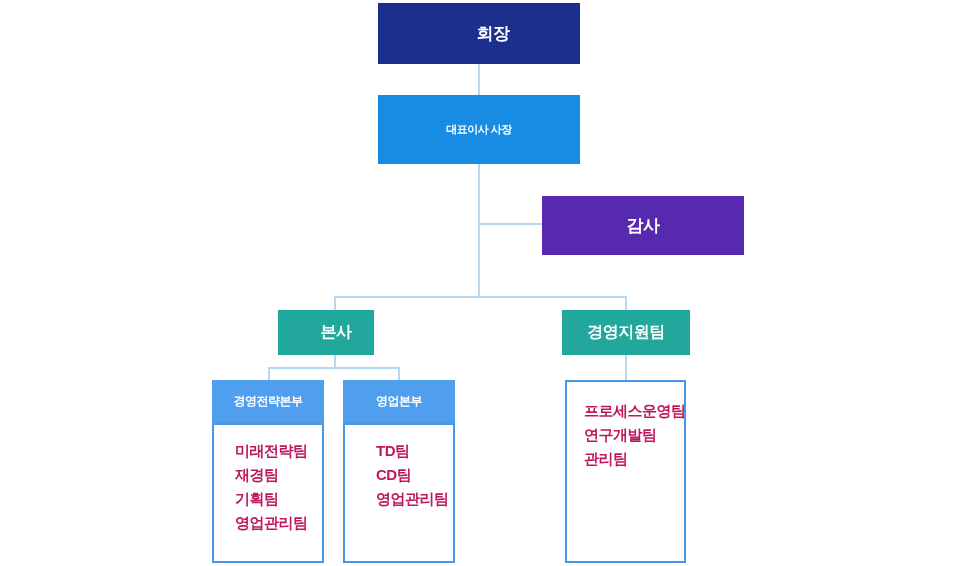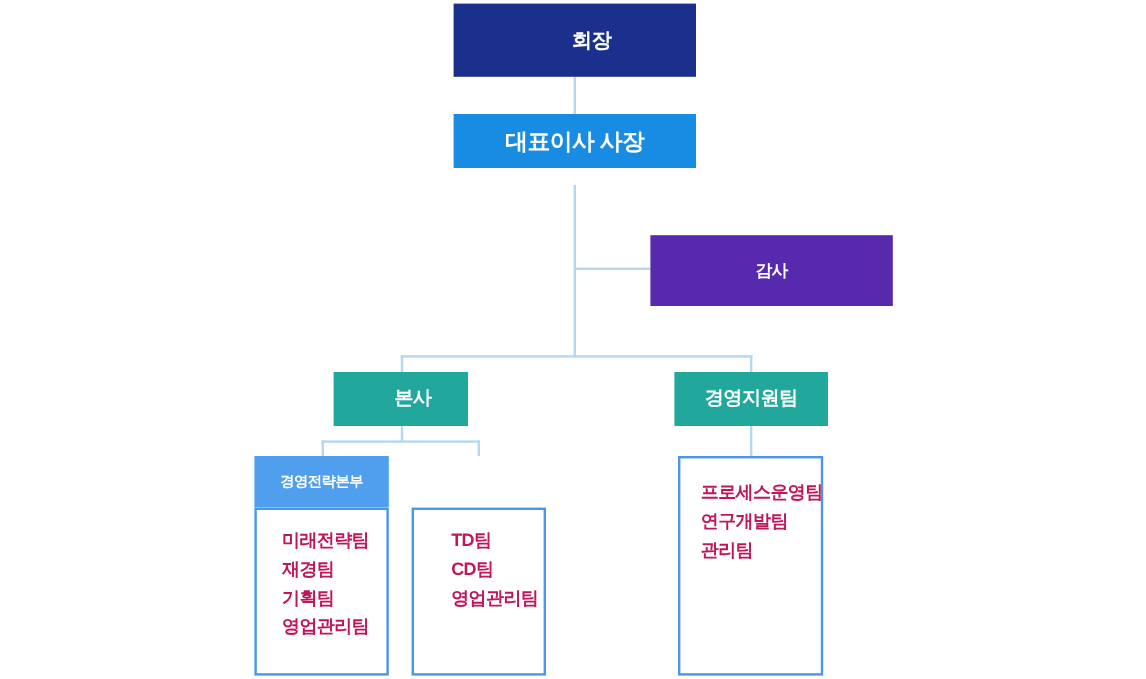--- a/index.html
+++ b/index.html
@@ -20,24 +20,24 @@
     display: flex;
     align-items: center;
     justify-content: center;
     color: #ffffff;
     font-weight: 700;
     letter-spacing: -0.5px;
     box-sizing: border-box;
     text-align: center;
   }
   .node-chairman   { left: 378px; top: 3px;   width: 202px; height: 61px; background: #1b2f8c; font-size: 17px; padding-left: 28px; }
-  .node-ceo        { left: 378px; top: 95px;  width: 202px; height: 45px; background: #178ce2; font-size: 19px; }
-  .node-auditor    { left: 542px; top: 196px; width: 202px; height: 59px; background: #5629ae; font-size: 14px; }
+  .node-ceo        { left: 378px; top: 95px;  width: 202px; height: 69px; background: #178ce2; font-size: 11px; }
+  .node-auditor    { left: 542px; top: 196px; width: 202px; height: 59px; background: #5629ae; font-size: 17px; }
   .node-branch     { background: #22a79c; font-size: 16px; }
-  .node-hq         { left: 278px; top: 310px; width: 112px; height: 45px; padding-left: 20px; }
+  .node-hq         { left: 278px; top: 310px; width: 96px; height: 45px; padding-left: 20px; }
   .node-taean      { left: 562px; top: 310px; width: 128px; height: 45px; }
   .node-division   { background: #4f9fee; font-size: 12px; }
   .node-strategy   { left: 212px; top: 380px; width: 112px; height: 43px; }
   .node-sales      { left: 343px; top: 380px; width: 112px; height: 43px; }
   .team-box {
     position: absolute;
     box-sizing: border-box;
     border: 2px solid #4a96e8;
     background: #ffffff;
   }
@@ -100,20 +100,23 @@
   <div class="node node-branch node-hq">
     <span>본사</span>
   </div>
   <div class="node node-branch node-taean">
     <span>경영지원팀</span>
   </div>
 
   <div class="node node-division node-strategy">
     <span>경영전략본부</span>
   </div>
+  <div class="node node-division node-sales">
+    <span>영업본부</span>
+  </div>
 
   <div class="team-box team-box-strategy">
     <div class="team-item">미래전략팀</div>
     <div class="team-item">재경팀</div>
     <div class="team-item">기획팀</div>
     <div class="team-item">영업관리팀</div>
   </div>
 
   <div class="team-box team-box-sales">
     <div class="team-item">TD팀</div>

